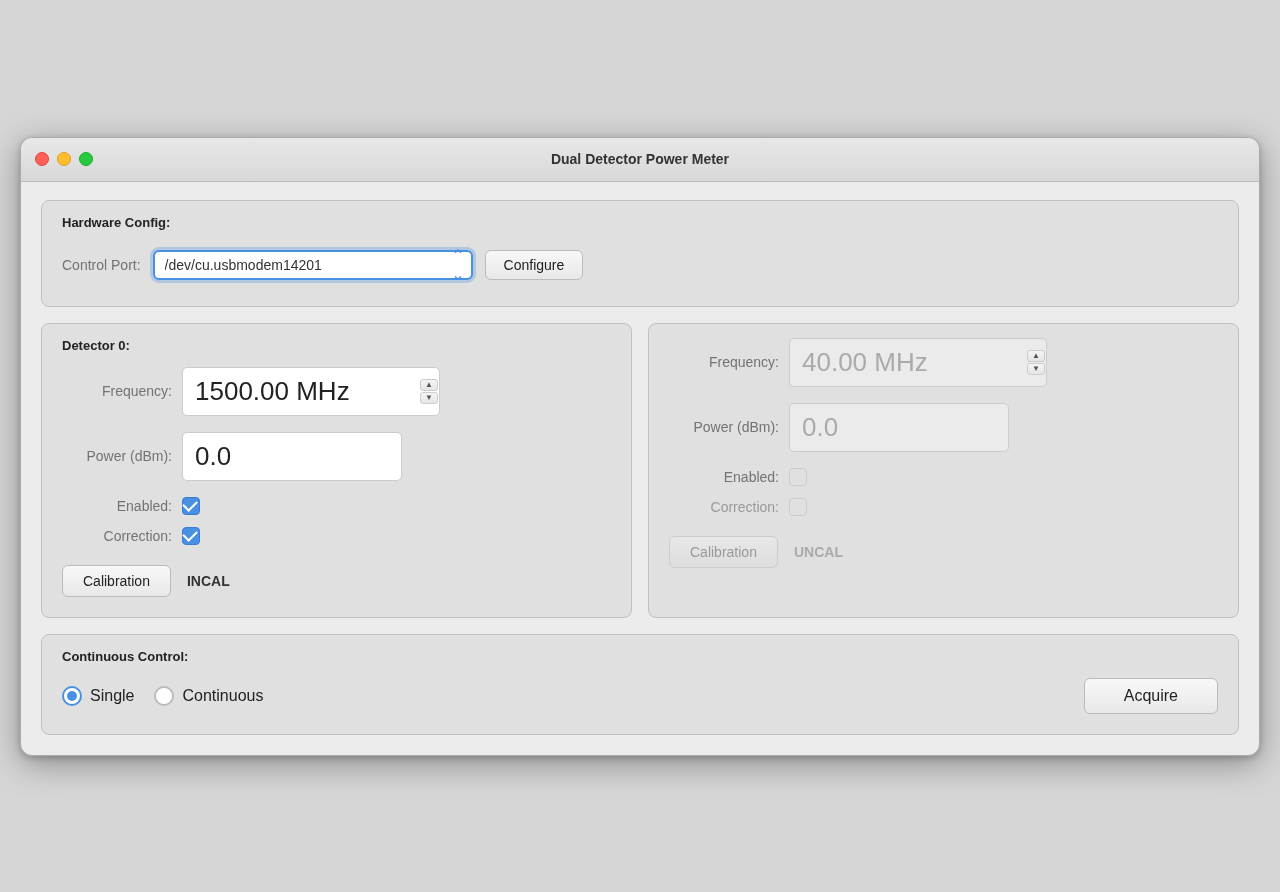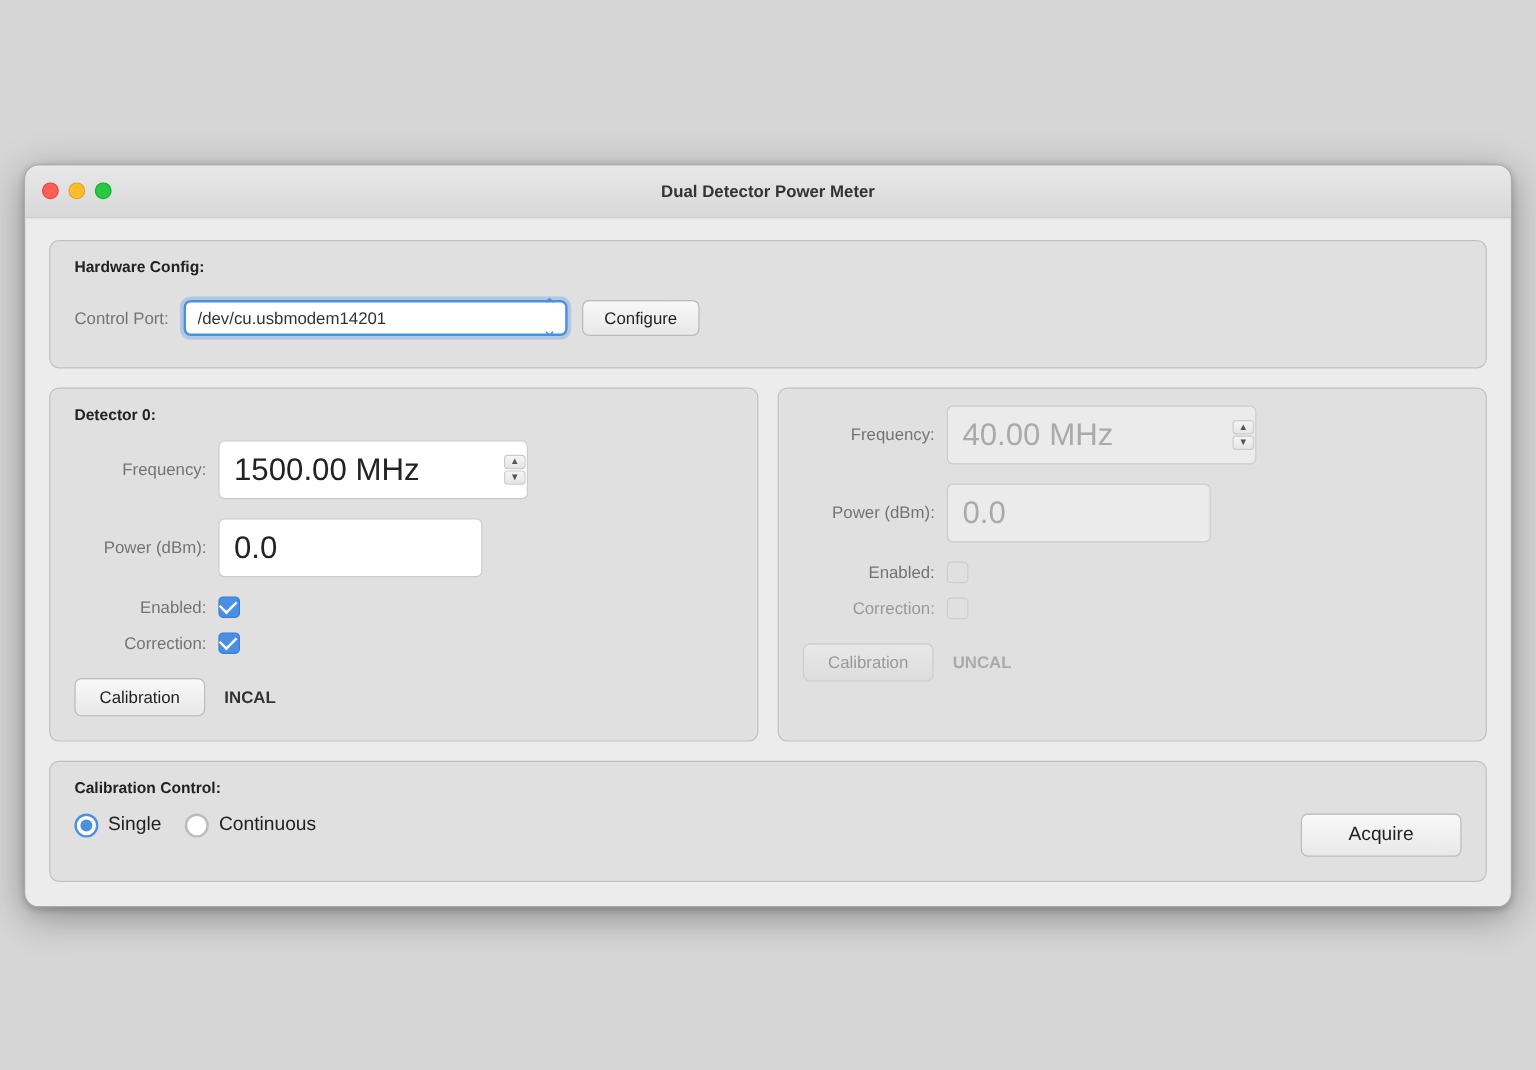--- a/index.html
+++ b/index.html
@@ -318,21 +318,21 @@
     
     .acq-panel {
       background: #e0e0e0;
       border: 1px solid #c0c0c0;
       border-radius: 8px;
       padding: 14px 20px 20px;
     }
 
     .acq-row {
       display: flex;
-      align-items: flex-start;
+      align-items: center;
     }
 
     .radio-group {
       display: flex;
       align-items: center;
       gap: 20px;
       flex: 1;
     }
 
     .radio-item {
@@ -481,21 +481,21 @@
 
         <div class="cal-row">
           <button class="cal-btn disabled">Calibration</button>
           <span class="cal-status dimmed">UNCAL</span>
         </div>
       </div>
 
     </div>
 
     <div class="acq-panel">
-      <div class="section-label">Calibration Control:</div>
+      <div class="section-label">Continuous Control:</div>
       <div class="acq-row">
         <div class="radio-group">
 
           <div class="radio-item">
             <div class="radio-btn selected"></div>
             <span class="radio-label">Single</span>
           </div>
 
           <div class="radio-item">
             <div class="radio-btn"></div>

